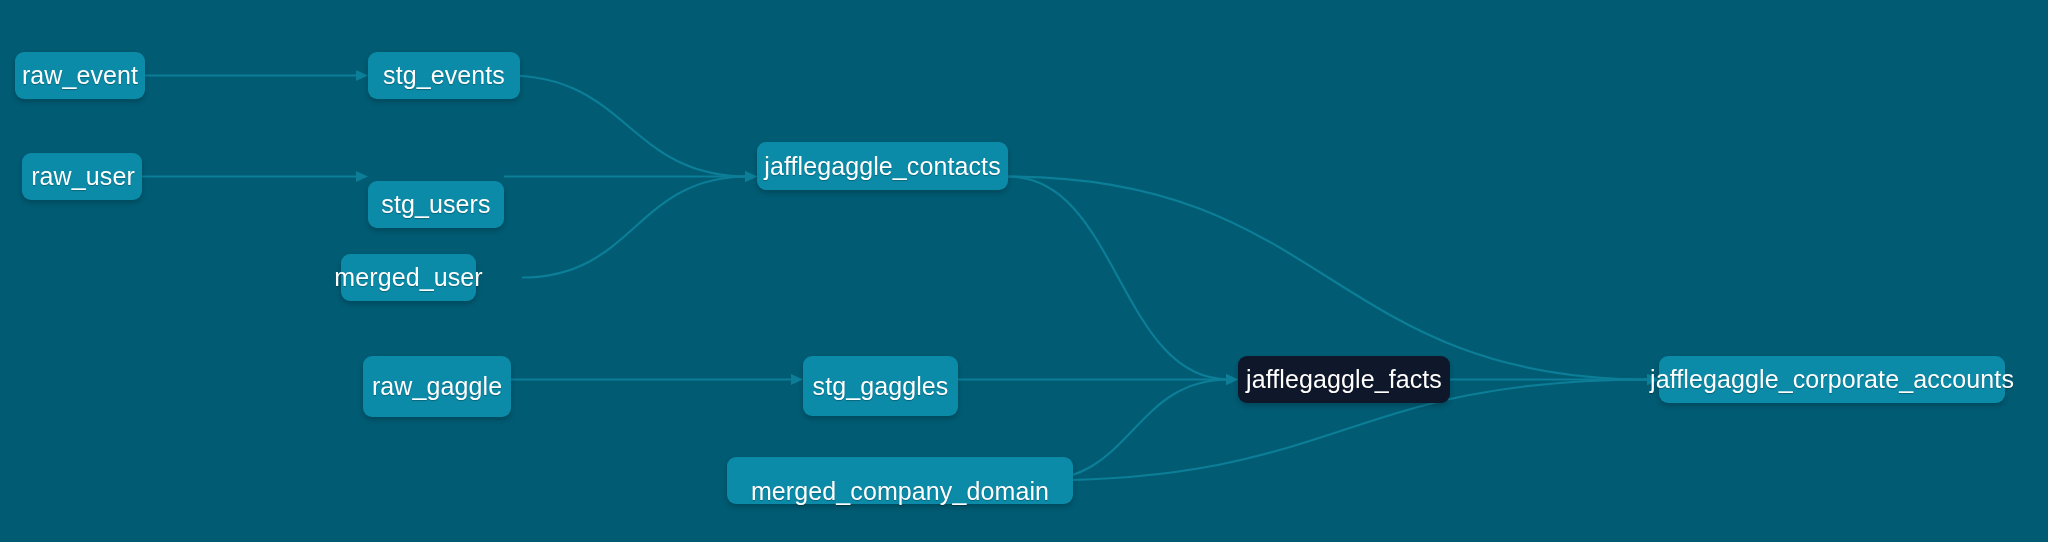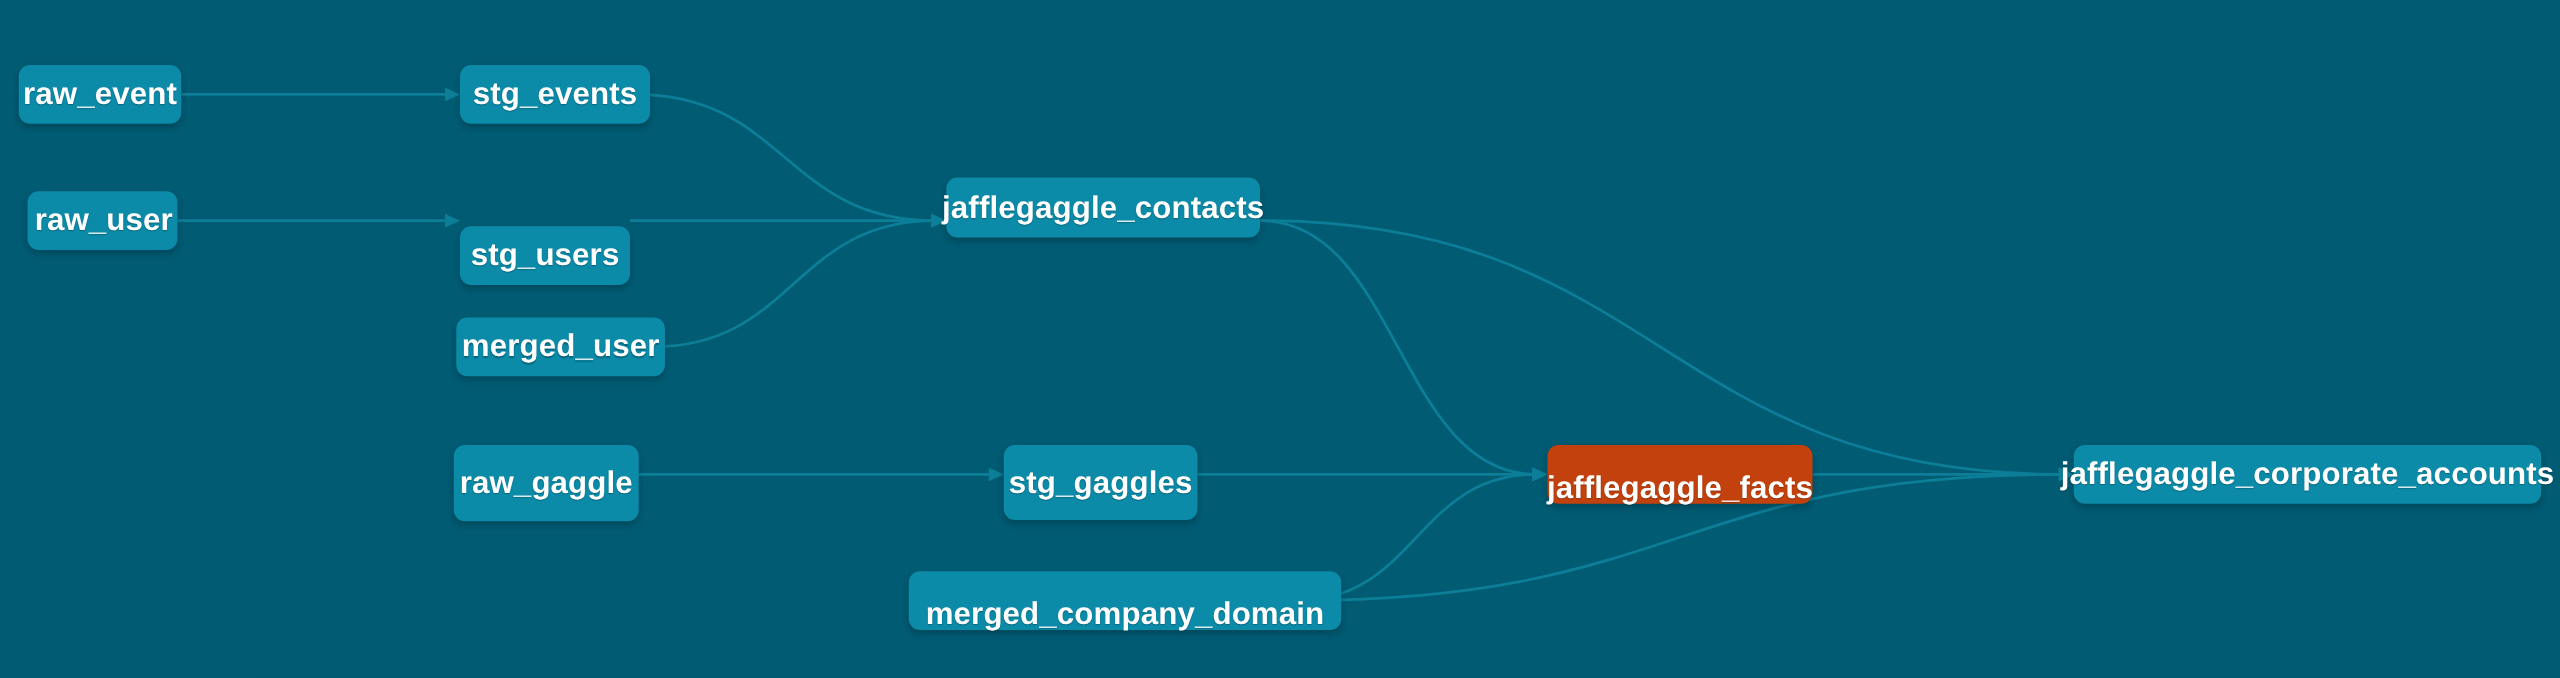--- a/index.html
+++ b/index.html
@@ -47,25 +47,23 @@
     background: #0b8ba8;
     color: #ffffff;
     font-size: 25px;
     line-height: 1;
     letter-spacing: 0.1px;
     white-space: nowrap;
     padding: 0 18px;
     box-shadow: 0 3px 5px rgba(0,0,0,0.20);
     cursor: pointer;
     user-select: none;
-    font-weight: bold;
   }
   .node.selected {
-    background: #c2410c;
-    align-items: flex-end;
+    background: #0f172a;
   }
   .node-label {
     display: block;
     text-shadow: 0 1px 1px rgba(0,0,0,0.28);
   }
 </style>
 </head>
 <body>
 
 <div id="canvas">
@@ -101,35 +99,35 @@
       </div>
       <div class="node" style="left: 368px; top: 52px; width: 152px; height: 47px;">
         <span class="node-label">stg_events</span>
       </div>
       <div class="node" style="left: 22px; top: 153px; width: 120px; height: 47px; padding-left: 20px;">
         <span class="node-label">raw_user</span>
       </div>
       <div class="node" style="left: 368px; top: 153px; width: 136px; height: 47px; margin-top: 28px;">
         <span class="node-label">stg_users</span>
       </div>
-      <div class="node" style="left: 365px; top: 254px; width: 167px; height: 47px;">
+      <div class="node" style="left: 341px; top: 254px; width: 135px; height: 47px;">
         <span class="node-label">merged_user</span>
       </div>
       <div class="node" style="left: 757px; top: 142px; width: 251px; height: 48px;">
         <span class="node-label">jafflegaggle_contacts</span>
       </div>
       <div class="node" style="left: 363px; top: 356px; width: 148px; height: 61px;">
         <span class="node-label">raw_gaggle</span>
       </div>
       <div class="node" style="left: 803px; top: 356px; width: 155px; height: 60px;">
         <span class="node-label">stg_gaggles</span>
       </div>
       <div class="node" style="left: 727px; top: 457px; width: 346px; height: 47px; align-items: flex-end;">
         <span class="node-label">merged_company_domain</span>
       </div>
       <div class="node selected" style="left: 1238px; top: 356px; width: 212px; height: 47px;">
         <span class="node-label">jafflegaggle_facts</span>
       </div>
-      <div class="node" style="left: 1659px; top: 356px; width: 374px; height: 47px; justify-content: center;">
+      <div class="node" style="left: 1659px; top: 356px; width: 346px; height: 47px; justify-content: center;">
         <span class="node-label">jafflegaggle_corporate_accounts</span>
       </div>
     </div>
 </div>
 
 </body></html>

